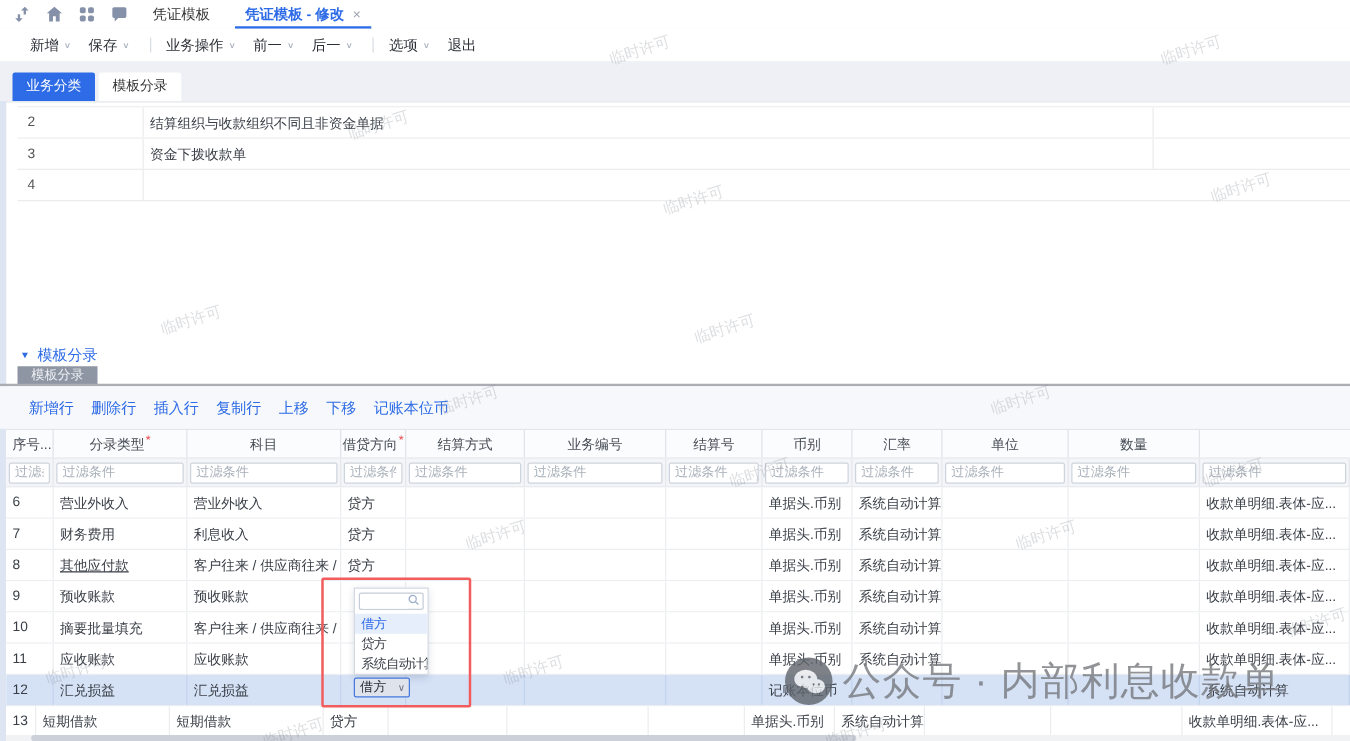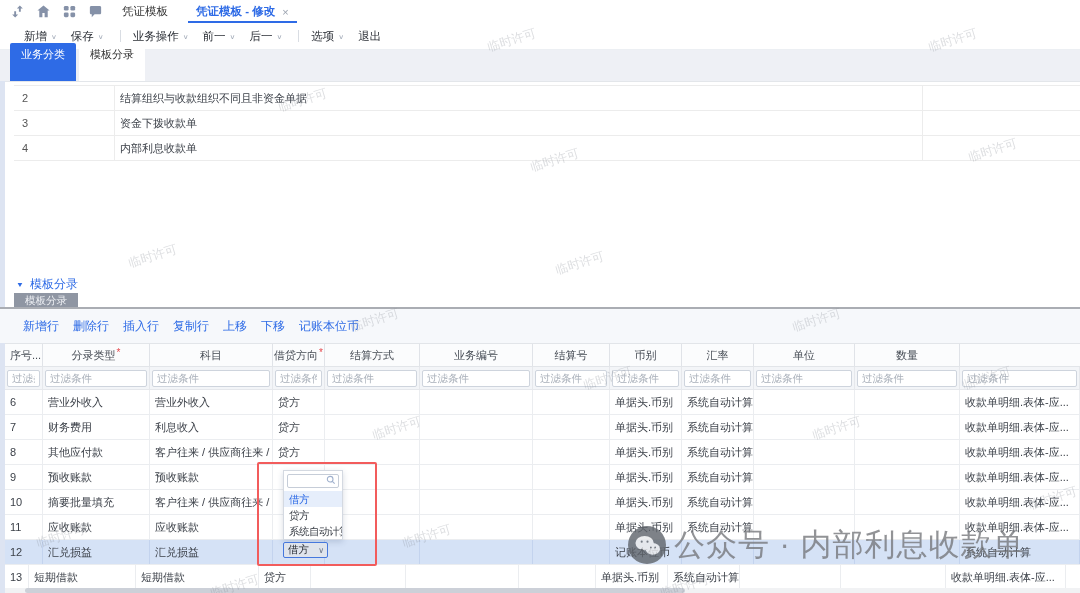--- a/index.html
+++ b/index.html
@@ -16,21 +16,21 @@
   .nav-close { margin-left:7px; color:#9aa2af; font-weight:normal; font-size:11px; }
 
   
   .toolbar { position:absolute; top:23px; left:0; right:0; height:27px; background:#fff; border-bottom:1px solid #eceff3; display:flex; align-items:center; padding-left:24px; }
   .tb-btn { display:flex; align-items:center; margin-right:14px; color:#2b2f36; font-size:11.5px; cursor:pointer; }
   .tb-chev { color:#a6aebb; font-size:8px; margin-left:4px; transform:scaleY(.8); }
   .tb-sep { width:1px; height:12px; background:#d9dde3; margin:0 12px 0 2px; }
 
   
   .maintabs { position:absolute; top:50px; left:0; right:0; height:31px; background:#eef0f5; display:flex; align-items:flex-end; padding-left:10px; }
-  .main-tab { height:38px; line-height:23px; padding:0 11px; font-size:11px; background:#fff; color:#333; border-radius:2px 2px 0 0; margin-right:3px; cursor:pointer; }
+  .main-tab { height:23px; line-height:23px; padding:0 11px; font-size:11px; background:#fff; color:#333; border-radius:2px 2px 0 0; margin-right:3px; cursor:pointer; }
   .main-tab.active { background:#2e6be6; color:#fff; }
 
   
   .content { position:absolute; top:81px; left:0; right:0; bottom:0; background:#fff; border-top:1px solid #e3e6ea; }
   .leftstrip { position:absolute; top:81px; bottom:0; left:0; width:5px; background:#dde4f2; }
 
   
   .upper-table { position:absolute; top:85px; left:14px; right:0; border-top:1px solid #ececec; }
   .u-row { display:flex; height:25px; border-bottom:1px solid #ececec; background:#fff; }
   .u-cell { display:flex; align-items:center; overflow:hidden; white-space:nowrap; }
@@ -174,21 +174,20 @@
       <div class="u-cell u-text">结算组织与收款组织不同且非资金单据</div>
       <div class="u-cell"></div>
     </div>
     <div class="u-row">
       <div class="u-cell u-num">3</div>
       <div class="u-cell u-text">资金下拨收款单</div>
       <div class="u-cell"></div>
     </div>
     <div class="u-row">
       <div class="u-cell u-num">4</div>
-      <div class="u-cell u-text">内部利息收款单</div>
       <div class="u-cell"></div>
     </div>
   </div>
 
 <div class="section-title">
   <span class="tri">▼</span>
   <span>模板分录</span>
 </div>
 <div class="subtab">模板分录</div>
 <div class="subtab-line"></div>
@@ -301,21 +300,21 @@
       <div class="g-cell" style="width: 113px;"></div>
       <div class="g-cell" style="width: 77px;"></div>
       <div class="g-cell" style="width: 72px;">单据头.币别</div>
       <div class="g-cell" style="width: 72px;">系统自动计算</div>
       <div class="g-cell" style="width: 101px;"></div>
       <div class="g-cell" style="width: 105px;"></div>
       <div class="g-cell" style="width: 120px;">收款单明细.表体-应...</div>
     </div>
     <div class="g-row">
       <div class="g-cell" style="width: 38px;">8</div>
-      <div class="g-cell" style="width: 107px;">其他应付款</div>
+      <div class="g-cell" style="width: 107px; text-decoration: underline;">其他应付款</div>
       <div class="g-cell" style="width: 123px;">客户往来 / 供应商往来 / 员...</div>
       <div class="g-cell" style="width: 52px;">贷方</div>
       <div class="g-cell" style="width: 95px;"></div>
       <div class="g-cell" style="width: 113px;"></div>
       <div class="g-cell" style="width: 77px;"></div>
       <div class="g-cell" style="width: 72px;">单据头.币别</div>
       <div class="g-cell" style="width: 72px;">系统自动计算</div>
       <div class="g-cell" style="width: 101px;"></div>
       <div class="g-cell" style="width: 105px;"></div>
       <div class="g-cell" style="width: 120px;">收款单明细.表体-应...</div>

